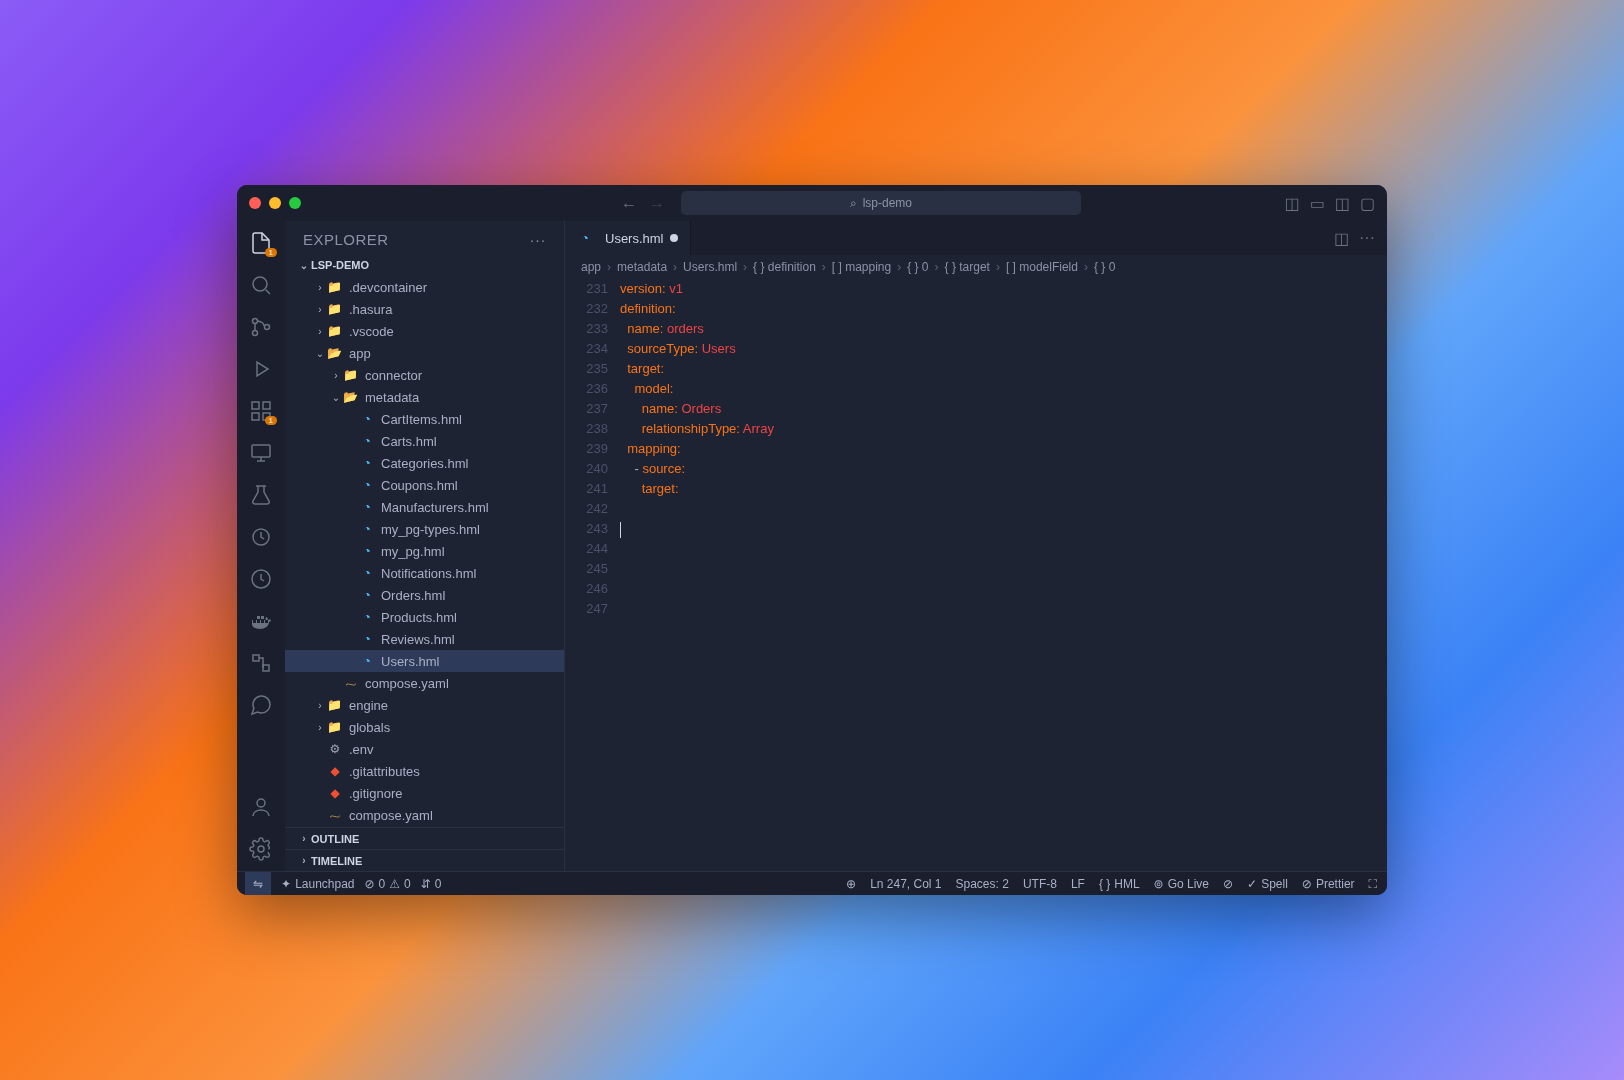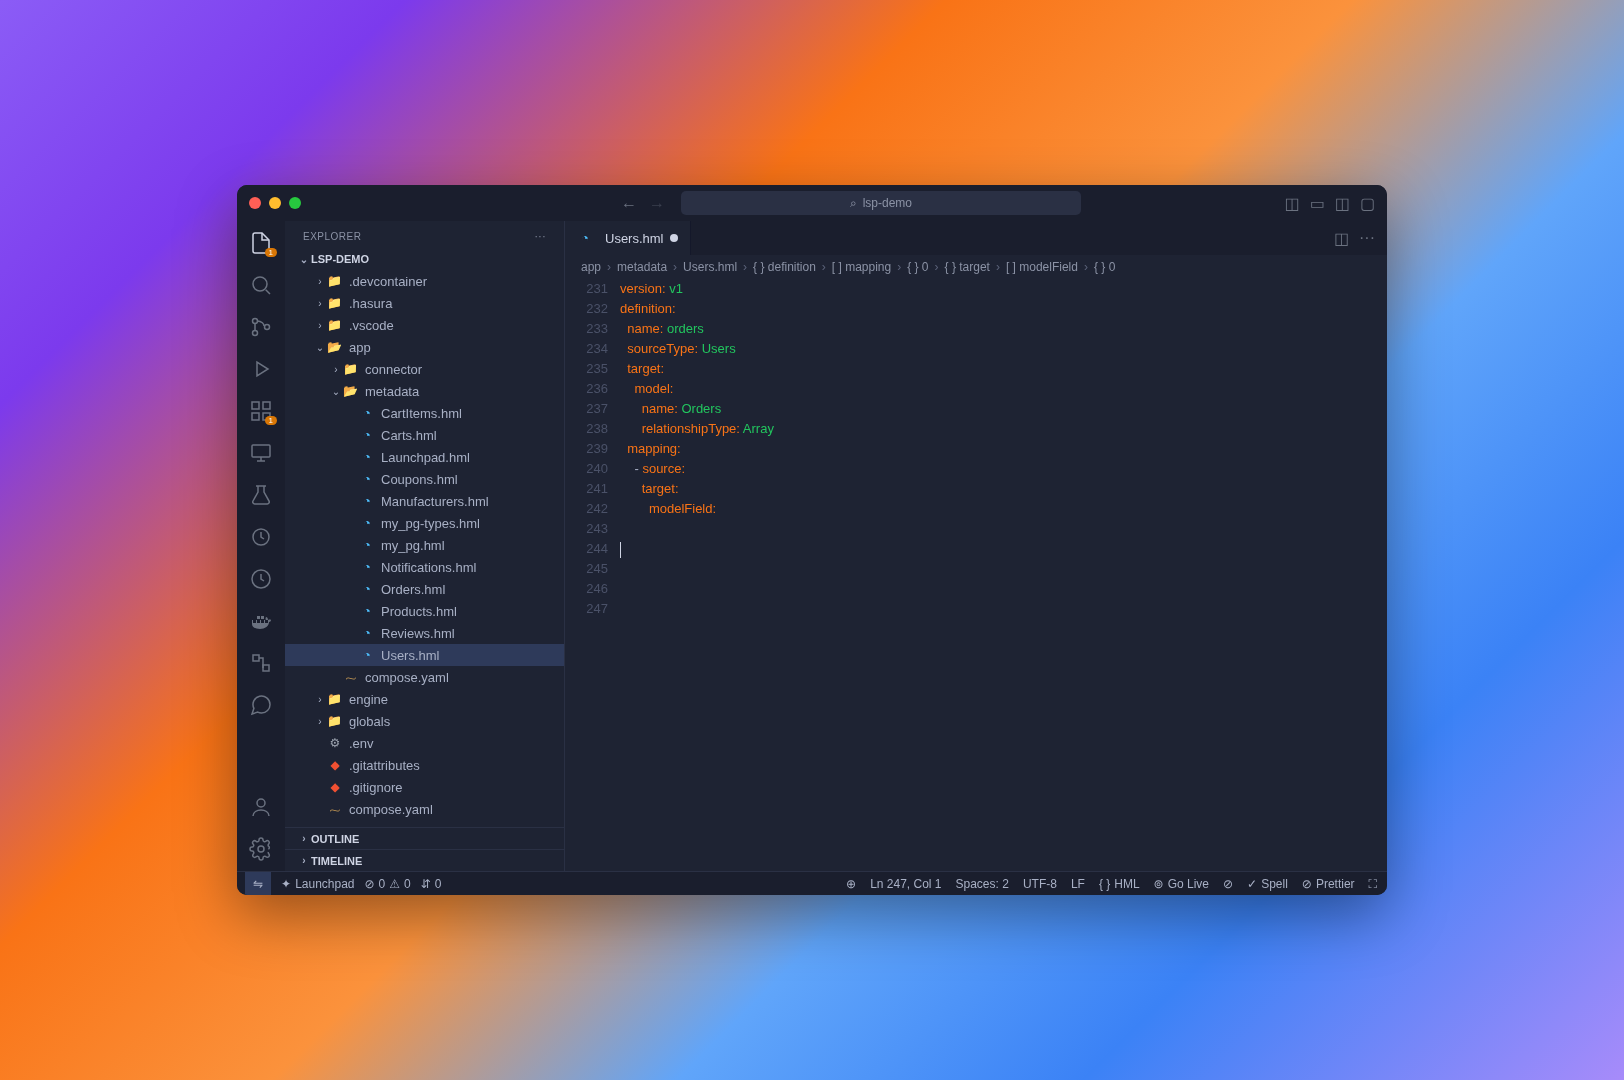--- a/index.html
+++ b/index.html
@@ -12,21 +12,21 @@
 .nav-arrows { margin-left:320px; display:flex; gap:12px; color:#6b7280; }
 .searchbox { flex:1; max-width:400px; margin:0 16px; background:#2a3044; border-radius:5px; height:24px; display:flex; align-items:center; justify-content:center; color:#8b92a5; font-size:12px; gap:6px; }
 .titlebar-right { margin-left:auto; display:flex; gap:10px; color:#6b7280; }
 .body { flex:1; display:flex; overflow:hidden; }
 .activitybar { width:48px; background:#1a1e2d; display:flex; flex-direction:column; align-items:center; padding:10px 0; gap:18px; }
 .act-icon { width:24px; height:24px; color:#6b7280; cursor:pointer; position:relative; }
 .act-icon.active { color:#cfd4e4; }
 .badge { position:absolute; bottom:-2px; right:-4px; background:#d97706; color:#fff; font-size:8px; border-radius:8px; padding:0 4px; min-width:12px; text-align:center; }
 .act-spacer { flex:1; }
 .sidebar { width:280px; background:#1e2333; border-right:1px solid #2a3044; display:flex; flex-direction:column; font-size:13px; color:#a8b0c5; overflow:hidden; }
-.sidebar-header { padding:10px 18px 6px; font-size:10px; letter-spacing:0.5px; color:#8b92a5; display:flex; justify-content:space-between; }
+.sidebar-header { padding:10px 18px 6px; font-size:15px; letter-spacing:0.5px; color:#8b92a5; display:flex; justify-content:space-between; }
 .tree { flex:1; overflow:auto; }
 .tree-row { display:flex; align-items:center; height:22px; padding-left:8px; cursor:pointer; white-space:nowrap; }
 .tree-row.selected { background:#2e3a5a; }
 .tree-row.root { font-weight:600; color:#cfd4e4; font-size:11px; }
 .chev { width:14px; text-align:center; font-size:10px; color:#a8b0c5; }
 .ficon { width:16px; height:16px; margin-right:6px; display:inline-flex; align-items:center; justify-content:center; font-size:12px; }
 .folder-icon{color:#c09553}
 .hml-icon{color:#4fc1ff}
 .gear-icon{color:#9ca3af}
 .yaml-icon{color:#c09553}
@@ -37,21 +37,21 @@
 .tabs { height:34px; background:#1a1e2d; display:flex; align-items:stretch; }
 .tab { display:flex; align-items:center; gap:6px; padding:0 12px; background:#1e2333; color:#cfd4e4; font-size:13px; border-right:1px solid #14182a; }
 .tab .dot-mod { width:8px; height:8px; border-radius:50%; background:#cfd4e4; }
 .tab-actions { margin-left:auto; display:flex; align-items:center; gap:10px; padding-right:12px; color:#6b7280; }
 .breadcrumb { height:24px; display:flex; align-items:center; gap:6px; padding:0 16px; font-size:12px; color:#8b92a5; white-space:nowrap; overflow:hidden; }
 .breadcrumb .sep{color:#5a6178}
 .code { flex:1; display:flex; font-family:'SF Mono',Menlo,Consolas,monospace; font-size:13px; line-height:20px; overflow:hidden; }
 .gutter { width:55px; text-align:right; padding-right:12px; color:#4a5168; user-select:none; }
 .code-body { flex:1; position:relative; }
 .line { height:20px; white-space:pre; }
-.k{color:#f97316}.v{color:#22c55e}.p{color:#a8b0c5}.w{color:#cfd4e4}
+.k{color:#f97316}.v{color:#ef4444}.p{color:#a8b0c5}.w{color:#cfd4e4}
 .cursor { display:inline-block; width:1px; height:16px; background:#cfd4e4; vertical-align:middle; }
 .statusbar { height:24px; background:#1a1e2d; border-top:1px solid #2a3044; display:flex; align-items:center; font-size:12px; color:#a8b0c5; }
 .sb-left { display:flex; align-items:center; gap:10px; padding-left:8px; }
 .sb-item { display:flex; align-items:center; gap:4px; cursor:pointer; }
 .sb-right { margin-left:auto; display:flex; align-items:center; gap:14px; padding-right:10px; }
 .remote { background:#2e3a5a; padding:0 8px; height:24px; display:flex; align-items:center; }
 svg{width:100%;height:100%}
 </style>
 </head>
 <body>
@@ -188,21 +188,21 @@
             <span>CartItems.hml</span>
           </div>
           <div class="tree-row ind3">
             <span class="chev"></span>
             <span class="ficon hml-icon">◔</span>
             <span>Carts.hml</span>
           </div>
           <div class="tree-row ind3">
             <span class="chev"></span>
             <span class="ficon hml-icon">◔</span>
-            <span>Launchpad.hml</span>
+            <span>Categories.hml</span>
           </div>
           <div class="tree-row ind3">
             <span class="chev"></span>
             <span class="ficon hml-icon">◔</span>
             <span>Coupons.hml</span>
           </div>
           <div class="tree-row ind3">
             <span class="chev"></span>
             <span class="ficon hml-icon">◔</span>
             <span>Manufacturers.hml</span>
@@ -349,21 +349,20 @@
             <div class="line"><span class="k">definition:</span></div>
             <div class="line"><span class="w">  </span><span class="k">name:</span><span class="w"> </span><span class="v">orders</span></div>
             <div class="line"><span class="w">  </span><span class="k">sourceType:</span><span class="w"> </span><span class="v">Users</span></div>
             <div class="line"><span class="w">  </span><span class="k">target:</span></div>
             <div class="line"><span class="w">    </span><span class="k">model:</span></div>
             <div class="line"><span class="w">      </span><span class="k">name:</span><span class="w"> </span><span class="v">Orders</span></div>
             <div class="line"><span class="w">      </span><span class="k">relationshipType:</span><span class="w"> </span><span class="v">Array</span></div>
             <div class="line"><span class="w">  </span><span class="k">mapping:</span></div>
             <div class="line"><span class="w">    </span><span class="p">- </span><span class="k">source:</span></div>
             <div class="line"><span class="w">      </span><span class="k">target:</span></div>
-            <div class="line"><span class="w">        </span><span class="k">modelField:</span></div>
             <div class="line"></div>
             <div class="line"><span class="cursor"></span></div>
           </div>
       </div>
     </div>
   </div>
 
   <div class="statusbar">
     <div class="sb-left">
       <div class="remote sb-item">

